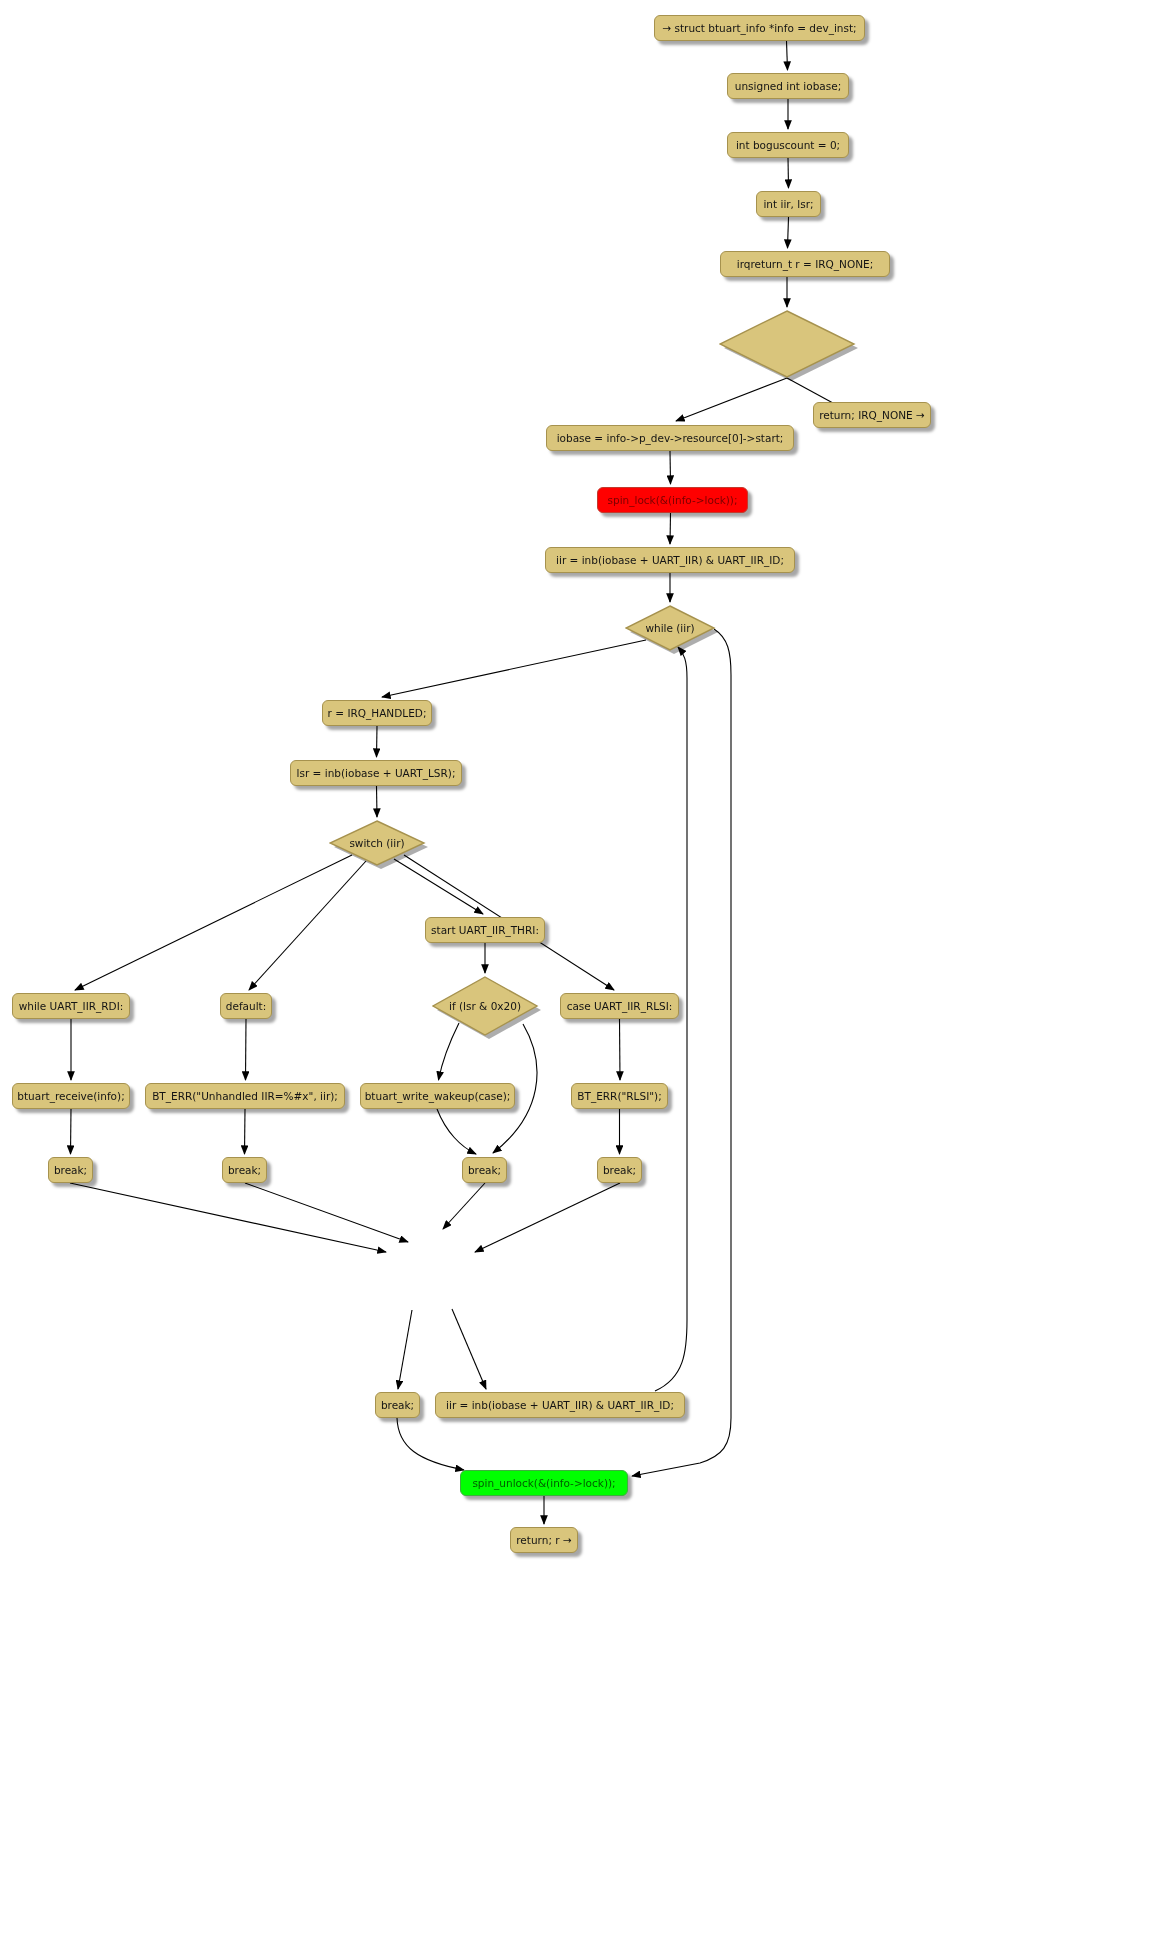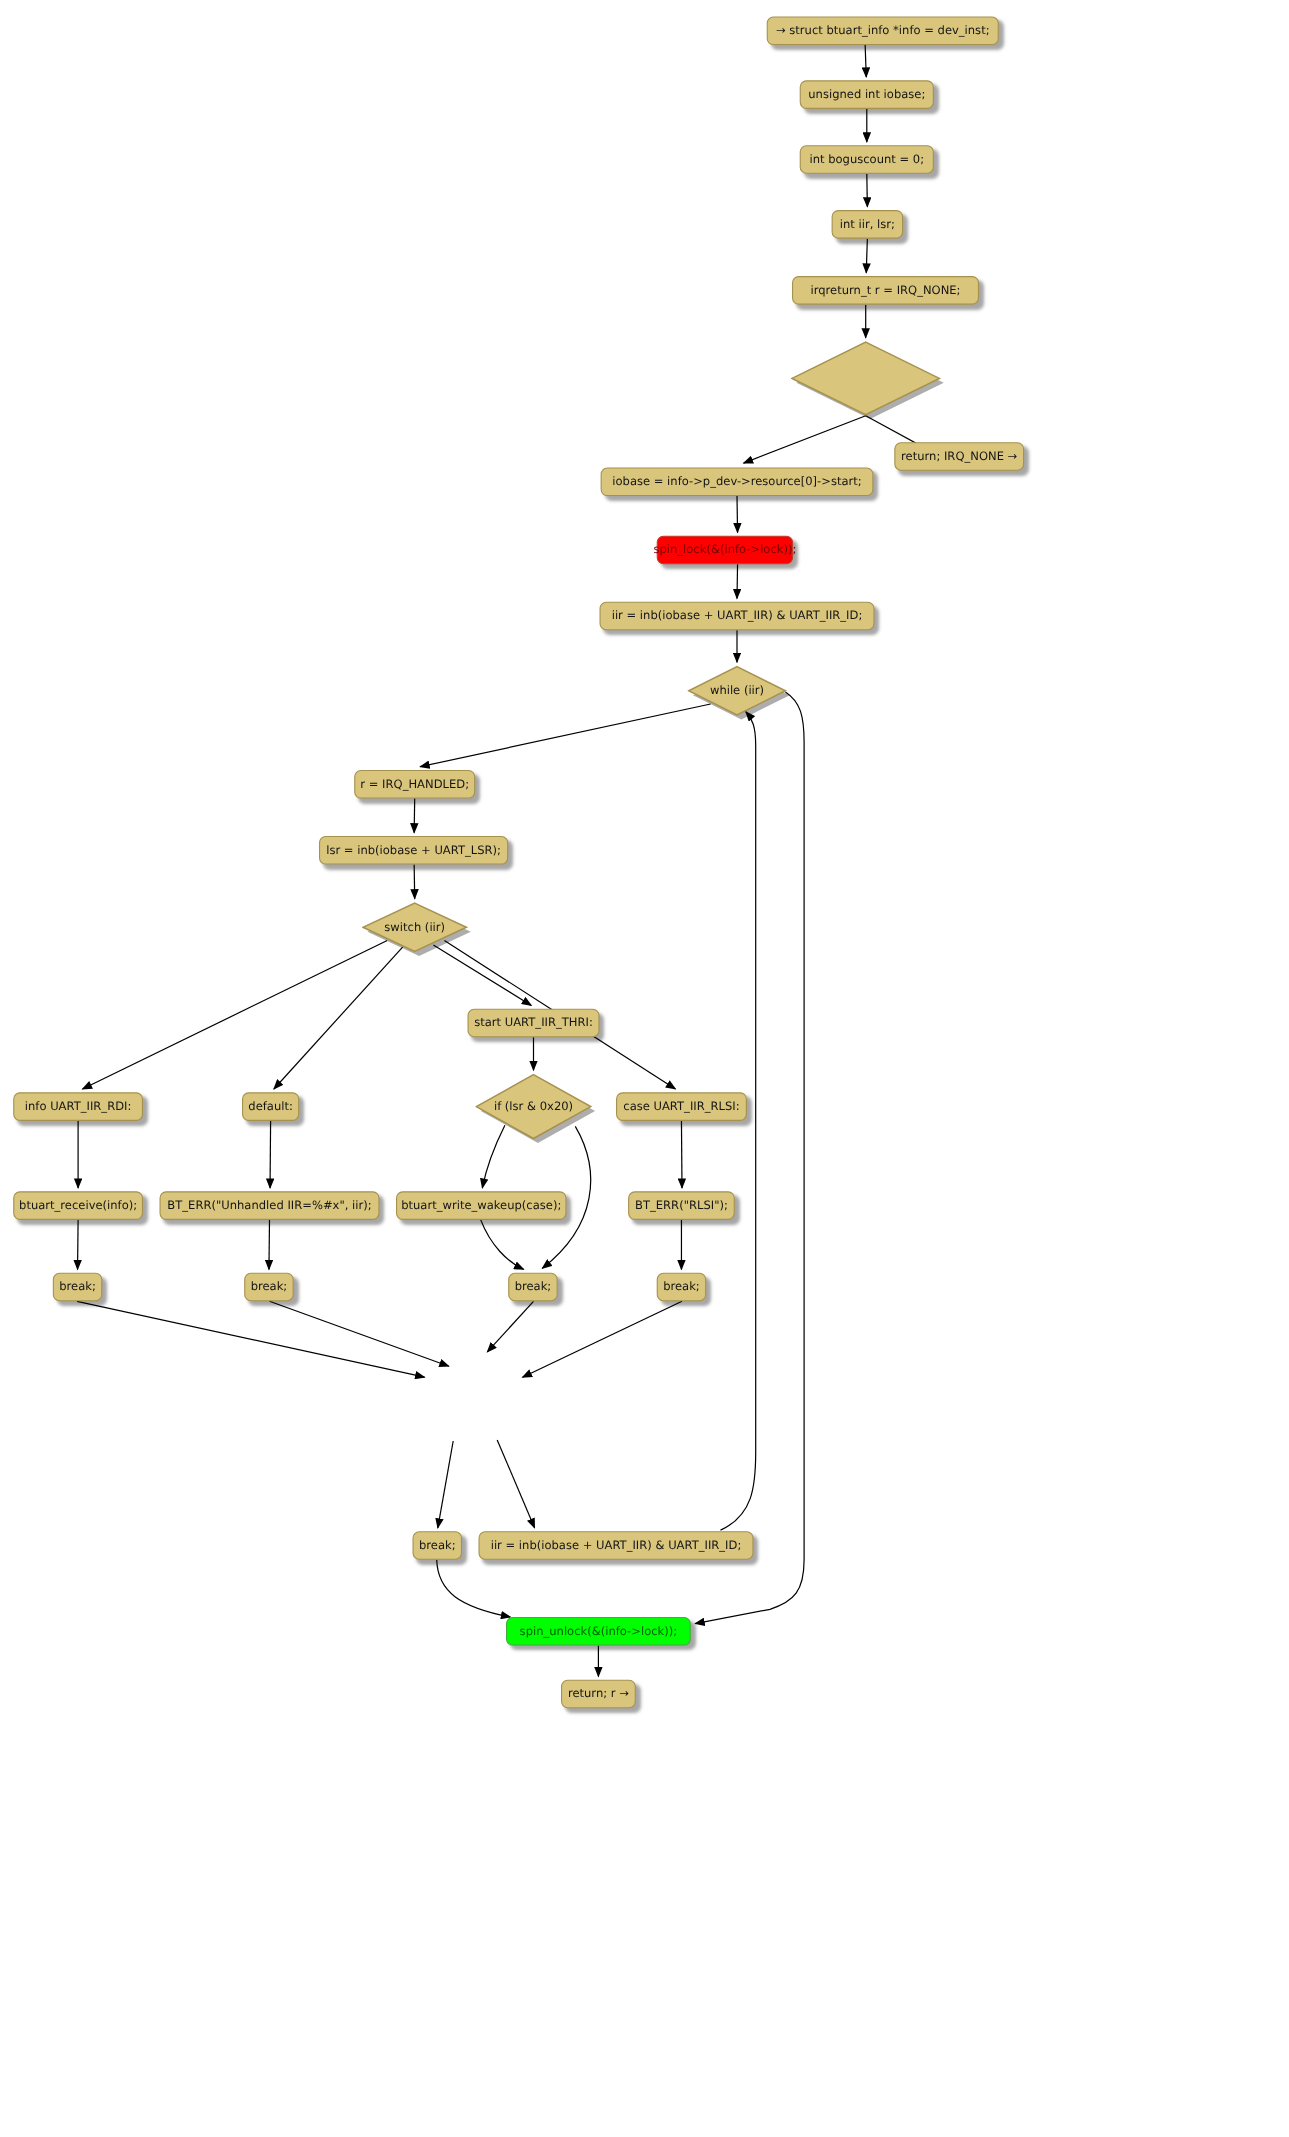--- a/index.html
+++ b/index.html
@@ -72,33 +72,33 @@
     <path class="edge" marker-end="url(#arrow)" d="M485 1183 L443 1229"></path>
     <path class="edge" marker-end="url(#arrow)" d="M620 1183 L475 1252"></path>
     <path class="edge" marker-end="url(#arrow)" d="M412 1310 L398 1389"></path>
     <path class="edge" marker-end="url(#arrow)" d="M452 1309 L486 1389"></path>
     <path class="edge" marker-end="url(#arrow)" d="M655 1391 C684 1378 687 1352 687 1320 L687 678 C687 660 684 654 678 647"></path>
     <path class="edge" marker-end="url(#arrow)" d="M714 629 C728 638 731 652 731 675 L731 1418 C731 1446 722 1456 700 1463 L632 1476"></path>
     <path class="edge" marker-end="url(#arrow)" d="M397 1418 C398 1447 418 1461 464 1470"></path>
     <path class="edge" marker-end="url(#arrow)" d="M544 1496 L544 1524"></path>
   </svg>
 
-  <div class="node box" style="left:697px;top:15px;width:211px">→ struct btuart_info *info = dev_inst;</div>
+  <div class="node box" style="left:654px;top:15px;width:211px">→ struct btuart_info *info = dev_inst;</div>
   <div class="node box" style="left:727px;top:73px;width:122px">unsigned int iobase;</div>
   <div class="node box" style="left:727px;top:132px;width:122px">int boguscount = 0;</div>
   <div class="node box" style="left:756px;top:191px;width:65px">int iir, lsr;</div>
   <div class="node box" style="left:720px;top:251px;width:170px">irqreturn_t r = IRQ_NONE;</div>
   <div class="node box" style="left:546px;top:425px;width:248px">iobase = info-&gt;p_dev-&gt;resource[0]-&gt;start;</div>
   <div class="node box" style="left:813px;top:402px;width:118px">return; IRQ_NONE →</div>
-  <div class="node box lock" style="left:597px;top:487px;width:124px">spin_lock(&amp;(info-&gt;lock));</div>
+  <div class="node box lock" style="left:597px;top:487px;width:151px">spin_lock(&amp;(info-&gt;lock));</div>
   <div class="node box" style="left:545px;top:547px;width:250px">iir = inb(iobase + UART_IIR) &amp; UART_IIR_ID;</div>
   <div class="node box" style="left:322px;top:700px;width:110px">r = IRQ_HANDLED;</div>
   <div class="node box" style="left:290px;top:760px;width:172px">lsr = inb(iobase + UART_LSR);</div>
   <div class="node box" style="left:425px;top:917px;width:120px">start UART_IIR_THRI:</div>
-  <div class="node box" style="left:12px;top:993px;width:118px">info UART_IIR_RDI:</div>
+  <div class="node box" style="left:12px;top:993px;width:118px">while UART_IIR_RDI:</div>
   <div class="node box" style="left:220px;top:993px;width:52px">default:</div>
   <div class="node box" style="left:560px;top:993px;width:119px">case UART_IIR_RLSI:</div>
   <div class="node box" style="left:12px;top:1083px;width:118px">btuart_receive(info);</div>
   <div class="node box" style="left:145px;top:1083px;width:200px">BT_ERR("Unhandled IIR=%#x", iir);</div>
   <div class="node box" style="left:360px;top:1083px;width:155px">btuart_write_wakeup(case);</div>
   <div class="node box" style="left:571px;top:1083px;width:97px">BT_ERR("RLSI");</div>
   <div class="node box" style="left:48px;top:1157px;width:45px">break;</div>
   <div class="node box" style="left:222px;top:1157px;width:45px">break;</div>
   <div class="node box" style="left:462px;top:1157px;width:45px">break;</div>
   <div class="node box" style="left:597px;top:1157px;width:45px">break;</div>

